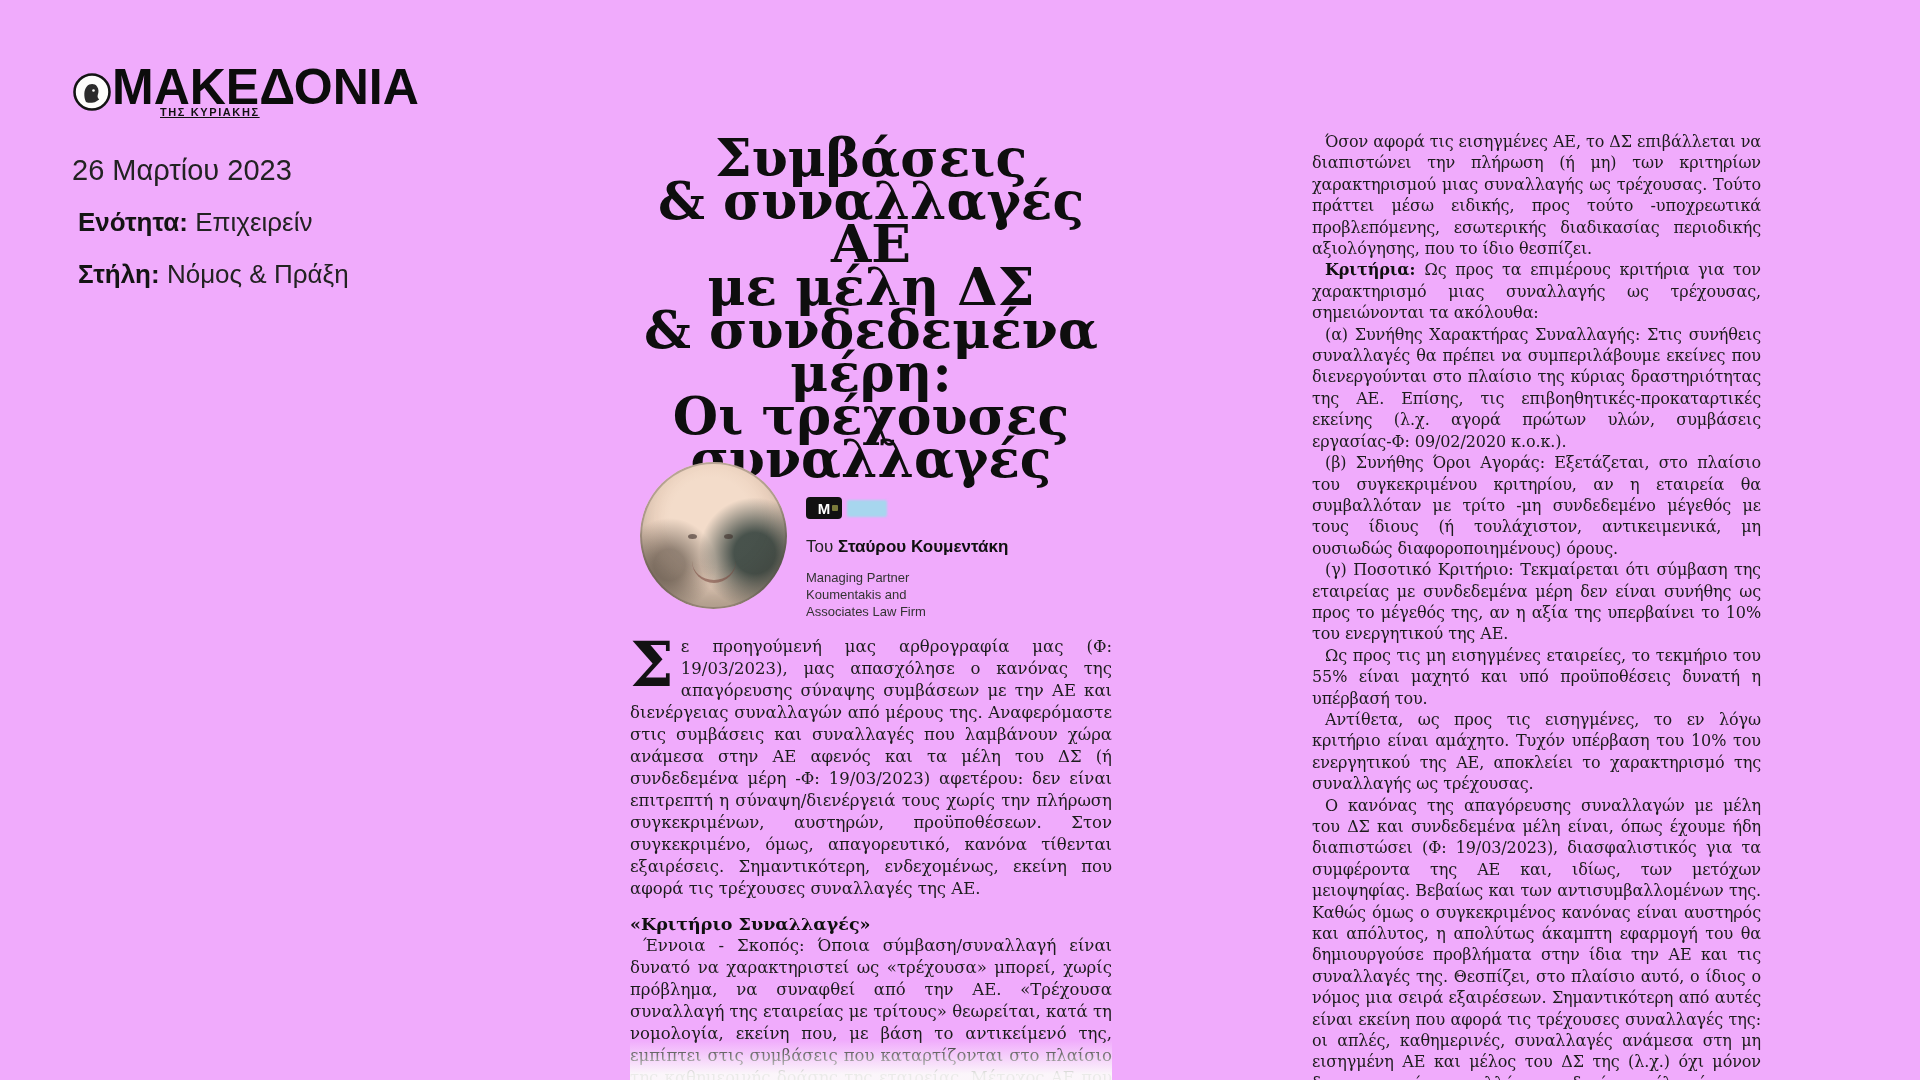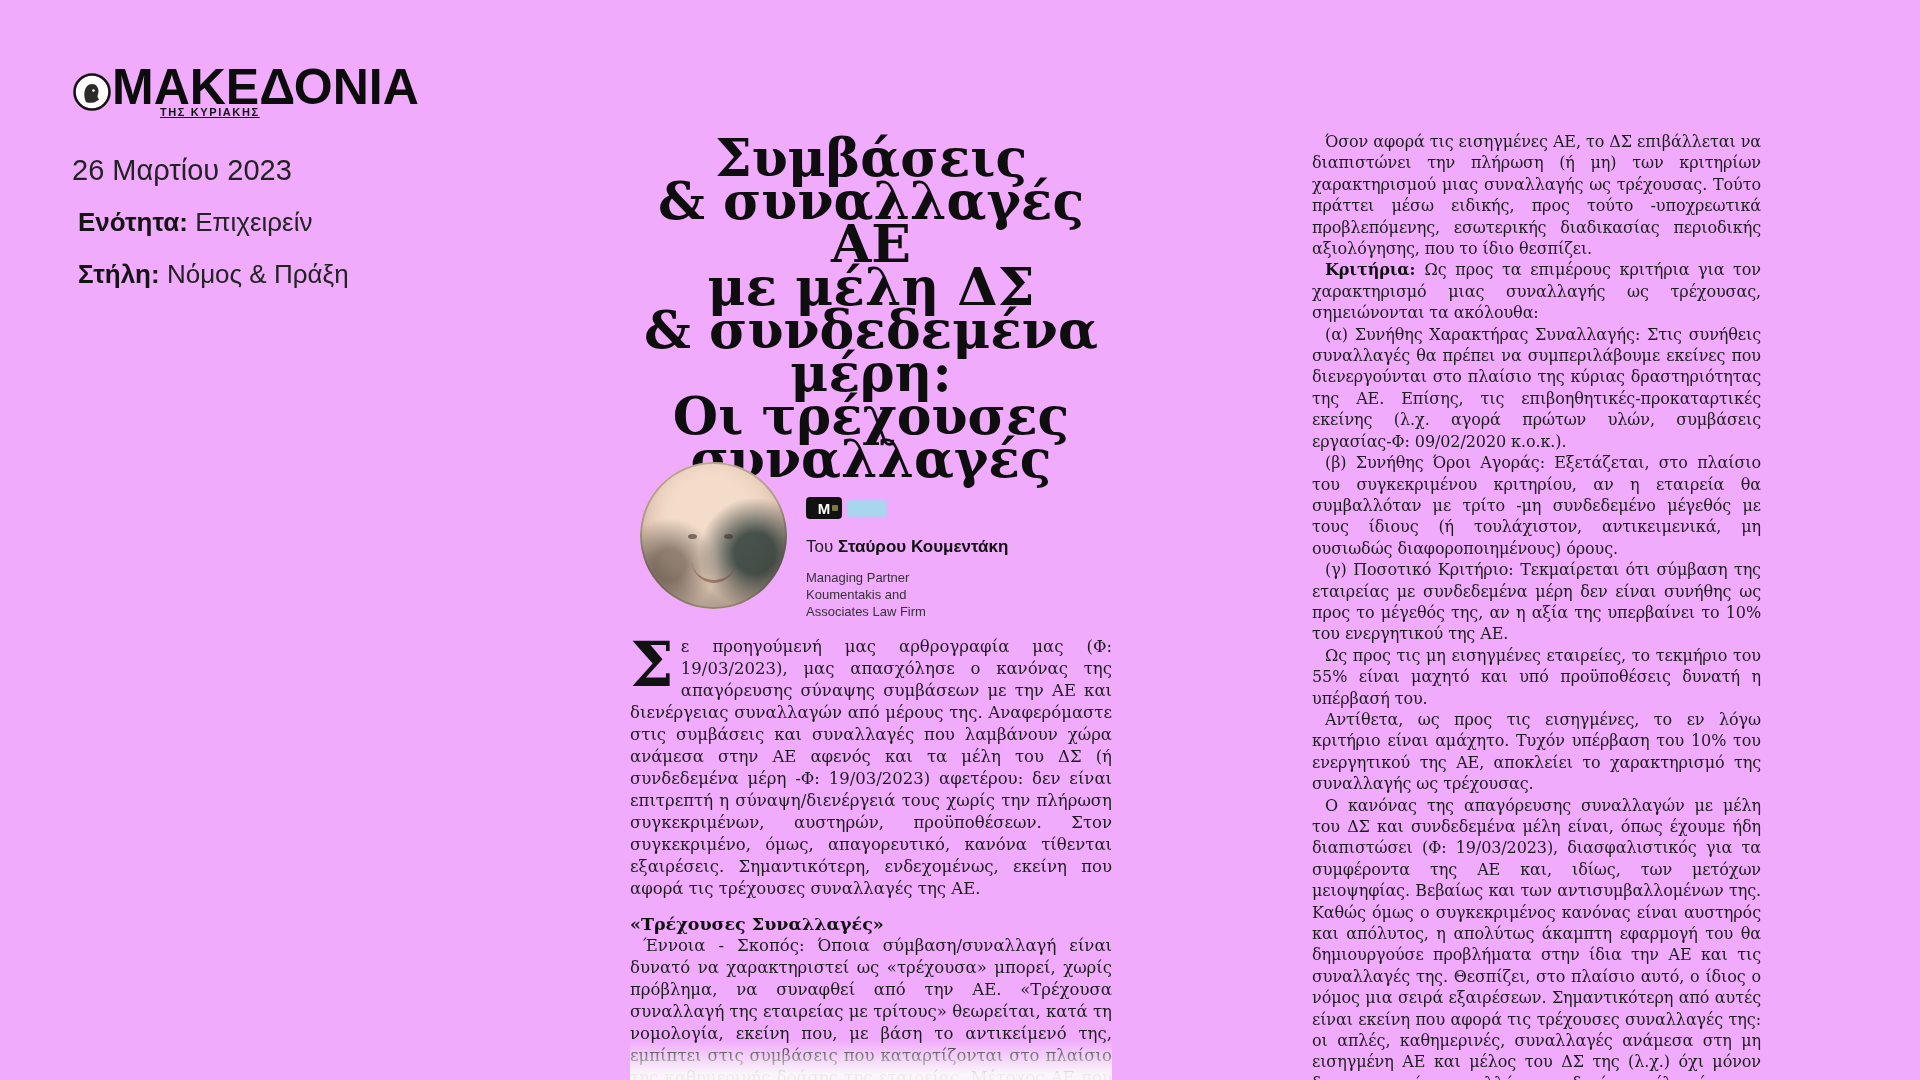--- a/index.html
+++ b/index.html
@@ -114,21 +114,21 @@
       <div>Managing Partner</div>
       <div>Koumentakis and</div>
       <div>Associates Law Firm</div>
     </div>
   </div>
 
   <div class="center-body">
     <div>
         <p class="para no-indent"><span class="dropcap">Σ</span>ε προηγούμενή μας αρθρογραφία μας (Φ: 19/03/2023), μας απασχόλησε ο κανόνας της απαγόρευσης σύναψης συμβάσεων με την ΑΕ και διενέργειας συναλλαγών από μέρους της. Αναφερόμαστε στις συμβάσεις και συναλλαγές που λαμβάνουν χώρα ανάμεσα στην ΑΕ αφενός και τα μέλη του ΔΣ (ή συνδεδεμένα μέρη -Φ: 19/03/2023) αφετέρου: δεν είναι επιτρεπτή η σύναψη/διενέργειά τους χωρίς την πλήρωση συγκεκριμένων, αυστηρών, προϋποθέσεων. Στον συγκεκριμένο, όμως, απαγορευτικό, κανόνα τίθενται εξαιρέσεις. Σημαντικότερη, ενδεχομένως, εκείνη που αφορά τις τρέχουσες συναλλαγές της ΑΕ.</p>
       </div>
-    <h3>«Τρέχουσες Συναλλαγές»</h3>
+    <h3>«Κριτήριο Συναλλαγές»</h3>
     <div>
         <p class="para">Έννοια - Σκοπός: Όποια σύμβαση/συναλλαγή είναι δυνατό να χαρακτηριστεί ως «τρέχουσα» μπορεί, χωρίς πρόβλημα, να συναφθεί από την ΑΕ. «Τρέχουσα συναλλαγή της εταιρείας με τρίτους» θεωρείται, κατά τη νομολογία, εκείνη που, με βάση το αντικείμενό της, εμπίπτει στις συμβάσεις που καταρτίζονται στο πλαίσιο της καθημερινής δράσης της εταιρείας. Μέτοχος ΑΕ που εκμεταλλεύεται parking, λ.χ., σταθμεύει εκεί το αυτοκίνητό του καταβάλλοντας το προσδιορισμένο, για όλους, αντίτιμο.</p>
       </div>
   </div>
 
   <div class="right-body">
       <p class="para">Όσον αφορά τις εισηγμένες ΑΕ, το ΔΣ επιβάλλεται να διαπιστώνει την πλήρωση (ή μη) των κριτηρίων χαρακτηρισμού μιας συναλλαγής ως τρέχουσας. Τούτο πράττει μέσω ειδικής, προς τούτο -υποχρεωτικά προβλεπόμενης, εσωτερικής διαδικασίας περιοδικής αξιολόγησης, που το ίδιο θεσπίζει.</p>
       <p class="para"><b>Κριτήρια: </b>Ως προς τα επιμέρους κριτήρια για τον χαρακτηρισμό μιας συναλλαγής ως τρέχουσας, σημειώνονται τα ακόλουθα:</p>
       <p class="para">(α) Συνήθης Χαρακτήρας Συναλλαγής: Στις συνήθεις συναλλαγές θα πρέπει να συμπεριλάβουμε εκείνες που διενεργούνται στο πλαίσιο της κύριας δραστηριότητας της ΑΕ. Επίσης, τις επιβοηθητικές-προκαταρτικές εκείνης (λ.χ. αγορά πρώτων υλών, συμβάσεις εργασίας-Φ: 09/02/2020 κ.ο.κ.).</p>
       <p class="para">(β) Συνήθης Όροι Αγοράς: Εξετάζεται, στο πλαίσιο του συγκεκριμένου κριτηρίου, αν η εταιρεία θα συμβαλλόταν με τρίτο -μη συνδεδεμένο μέγεθός με τους ίδιους (ή τουλάχιστον, αντικειμενικά, μη ουσιωδώς διαφοροποιημένους) όρους.</p>

